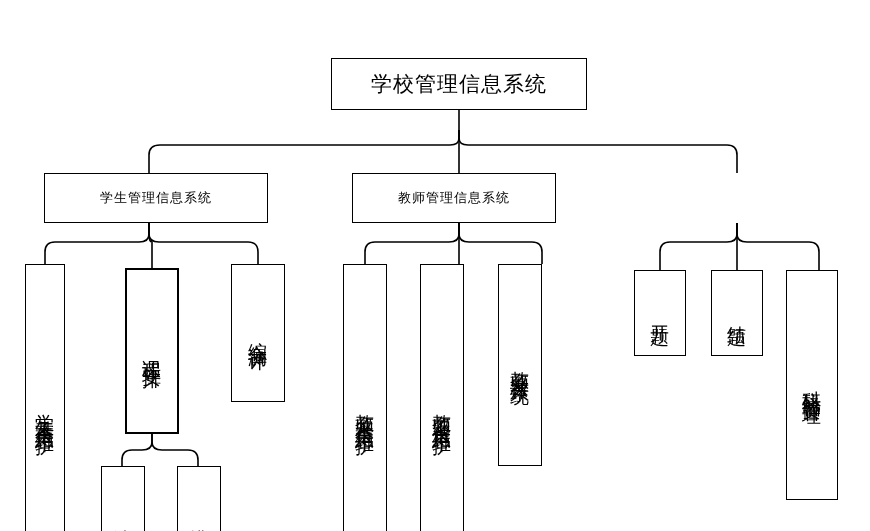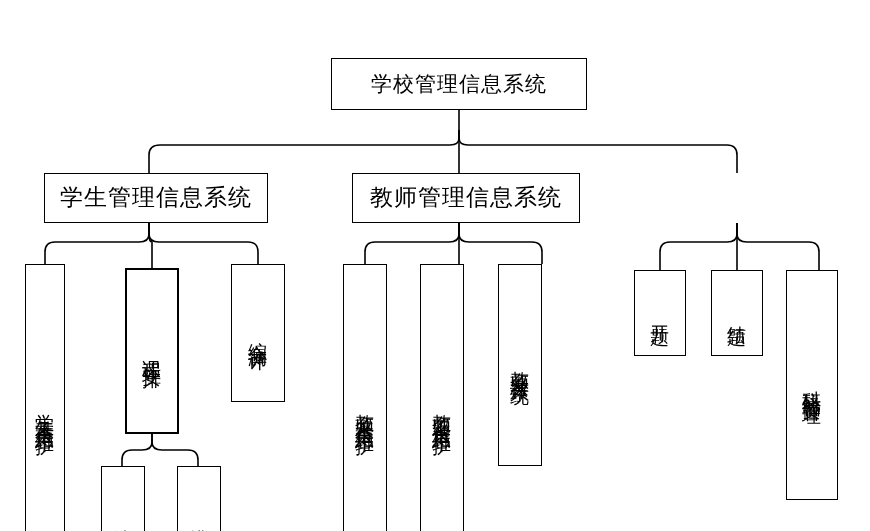--- a/index.html
+++ b/index.html
@@ -34,21 +34,21 @@
     justify-content: center;
     text-align: center;
     color: #000000;
     line-height: 1.18;
   }
   .node.thick {
     border-width: 2px;
   }
   
   .h-text {
-    font-size: 23px;
+    font-size: 13px;
     letter-spacing: 1px;
   }
   .h-text.big {
     font-size: 21px;
   }
   
   .v-text {
     writing-mode: vertical-rl;
     text-orientation: upright;
     font-size: 19px;
@@ -138,21 +138,21 @@
   </div>
 
   <div class="node v-text" style="left:101px; top:424px; width:44px; height:101px;">
     <span>选课</span>
   </div>
 
   <div class="node v-text" style="left:177px; top:424px; width:44px; height:101px;">
     <span>排课</span>
   </div>
 
-  <div class="node h-text" style="left:352px; top:131px; width:228px; height:50px;">
+  <div class="node h-text" style="left:352px; top:131px; width:204px; height:50px;">
     <span>教师管理信息系统</span>
   </div>
 
   <div class="node v-text" style="left:343px; top:222px; width:44px; height:294px;">
     <span>教师基本信息维护</span>
   </div>
 
   <div class="node v-text" style="left:420px; top:222px; width:44px; height:294px;">
     <span>教师工资信息维护</span>
   </div>

